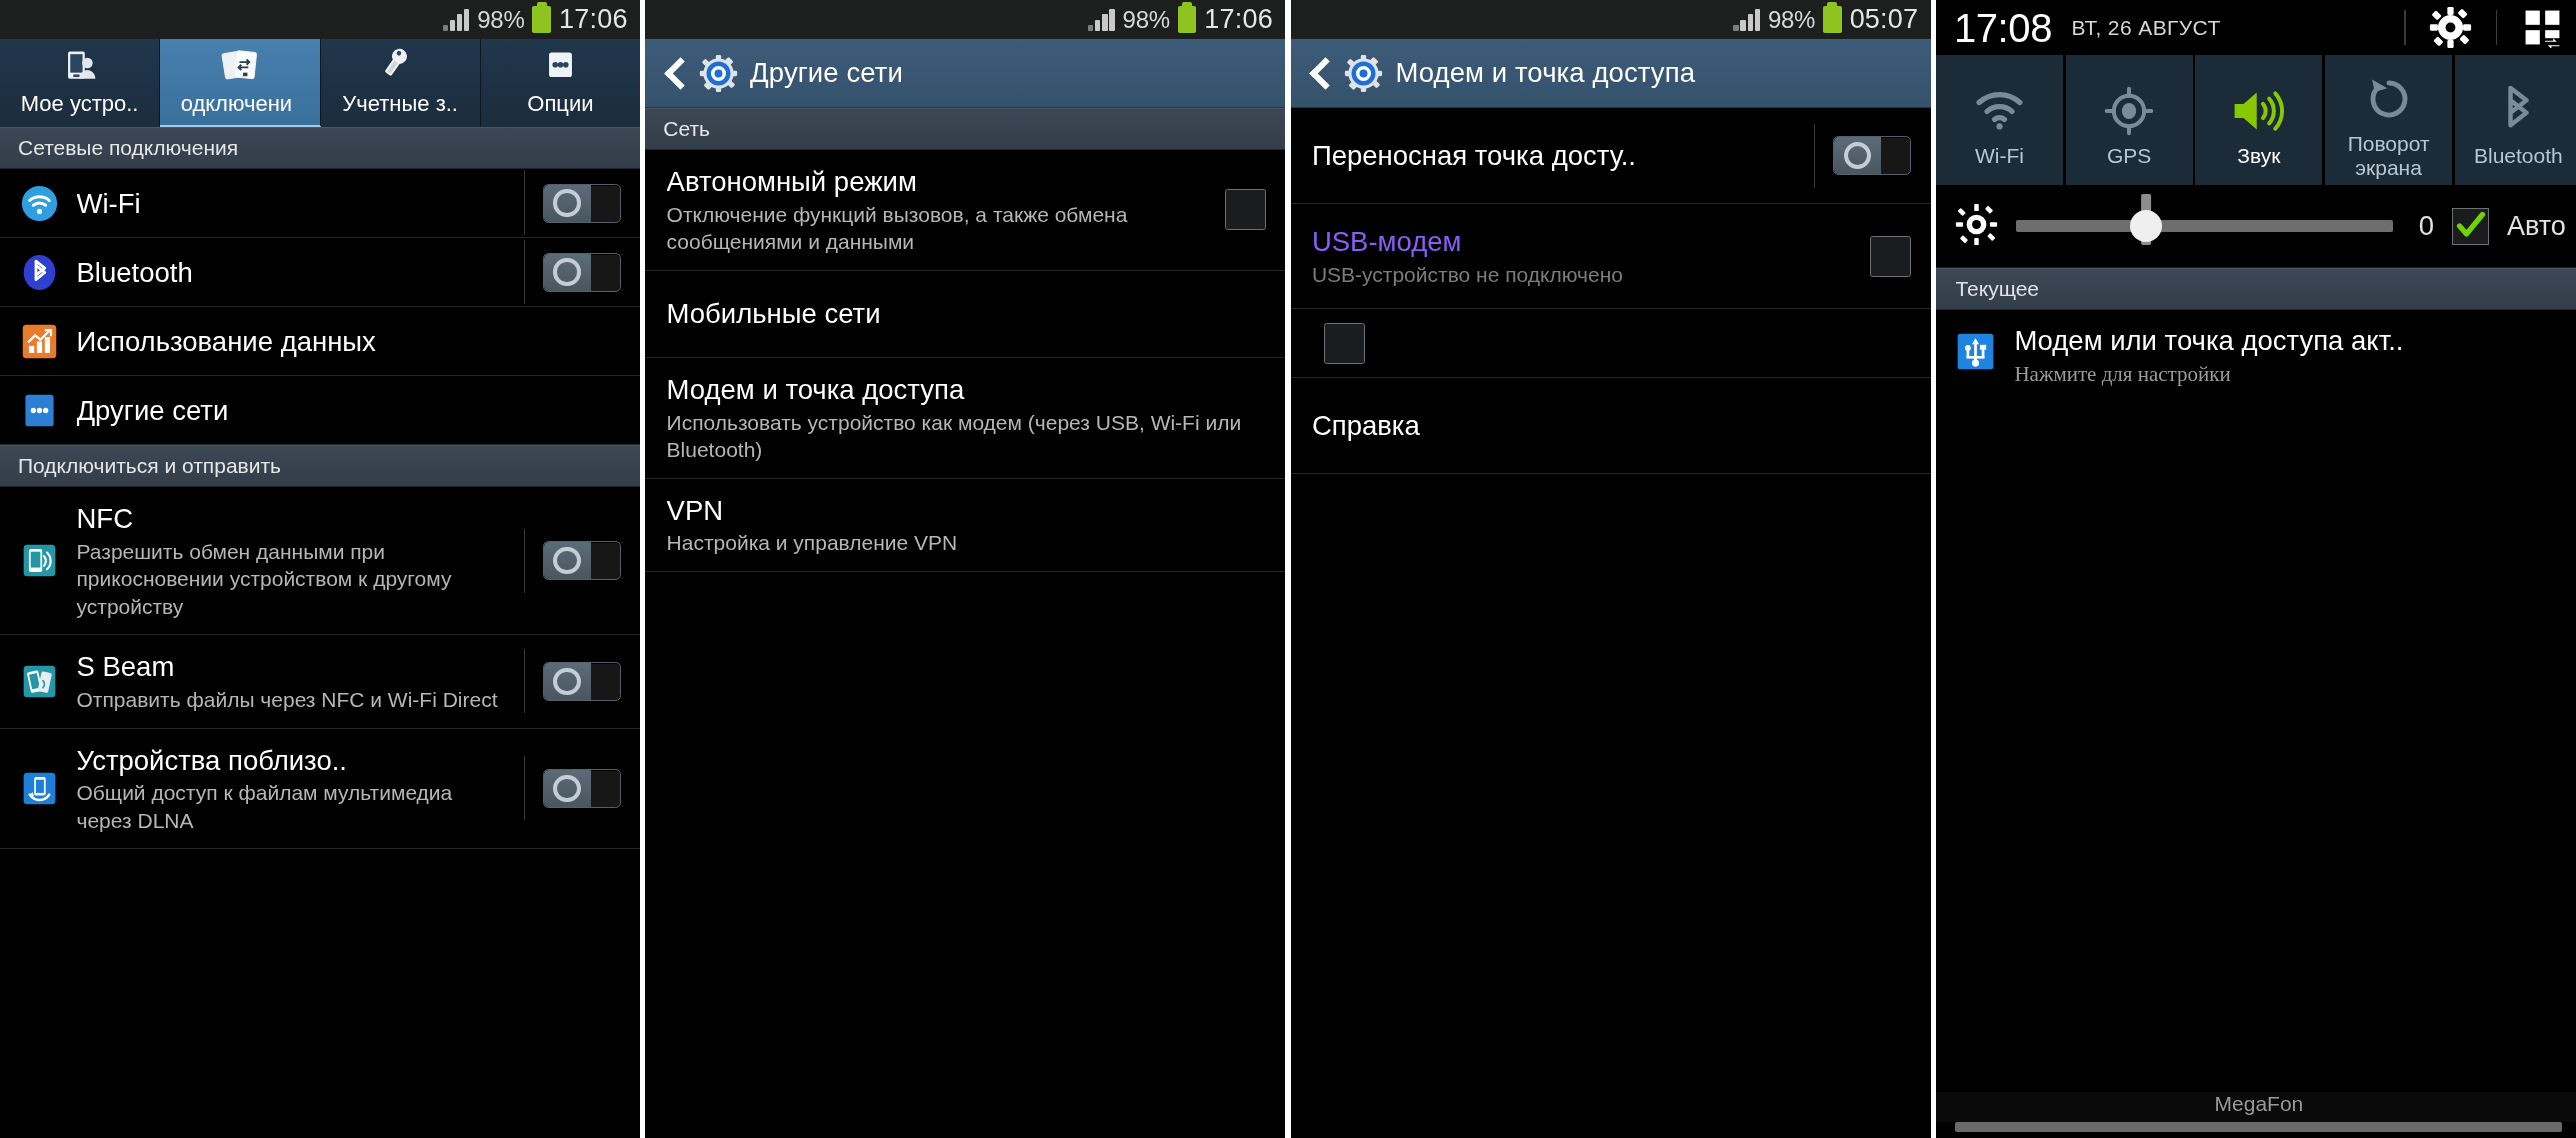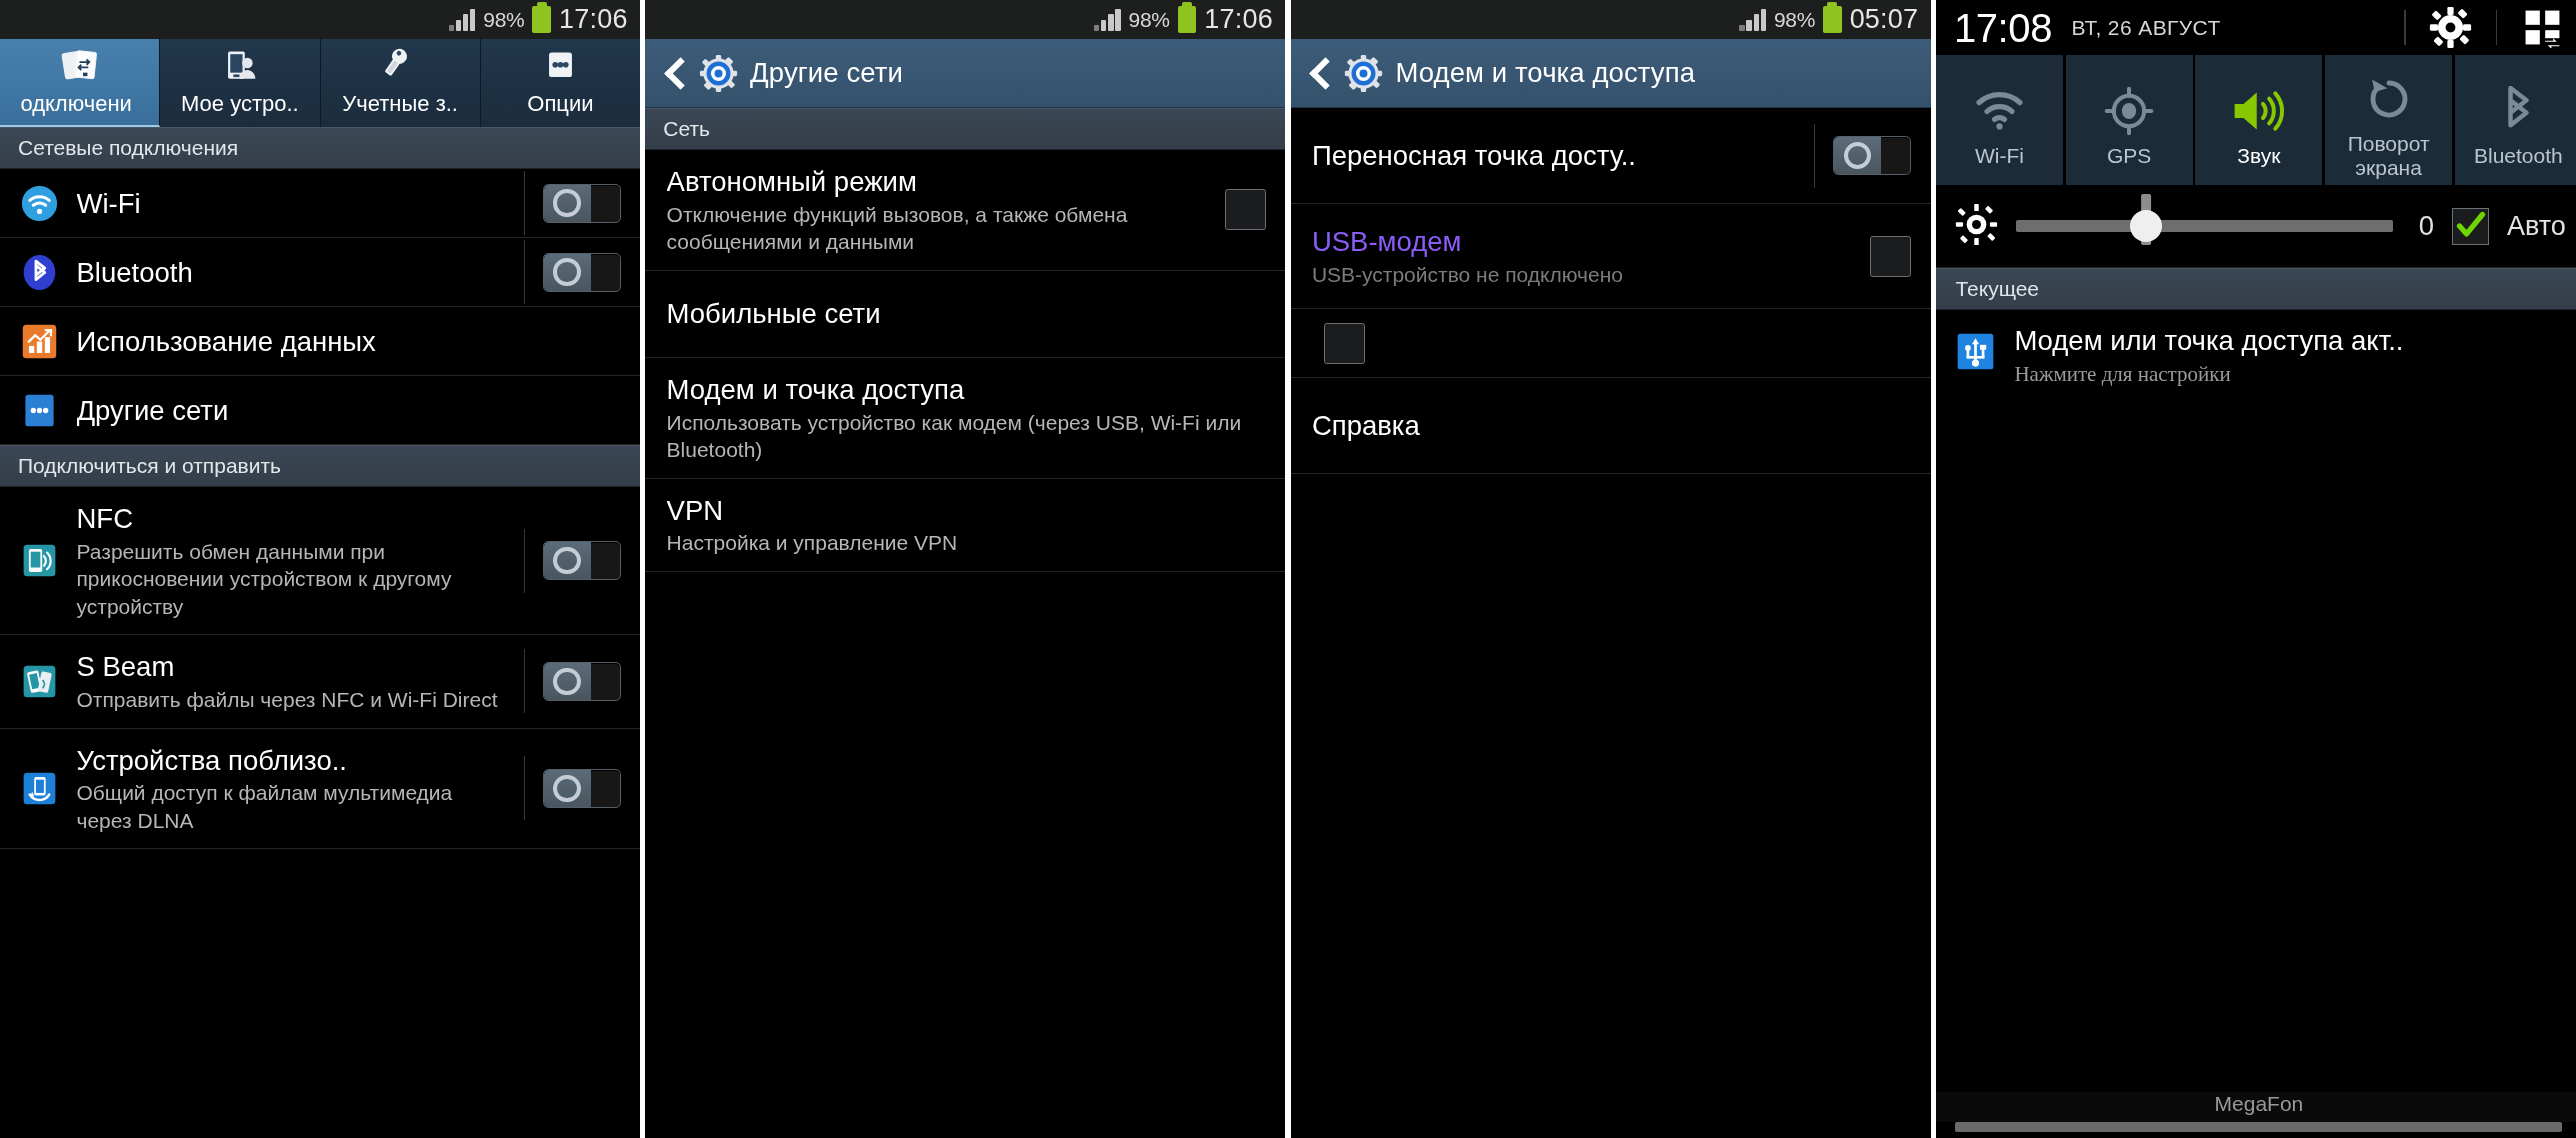--- a/index.html
+++ b/index.html
@@ -23,21 +23,21 @@
   .statusbar {
     height:39px; background:#1d1e1e; display:flex; align-items:center;
     justify-content:flex-end; padding-right:12.4px; gap:8px;
   }
   .sig { display:flex; align-items:flex-end; gap:1.8px; height:23px; }
   .sig i { display:block; width:5.3px; background:#c9c9c9; border-radius:0.9px; }
   .sig i:nth-child(1){ height:6.2px; background:#7d7d7d;}
   .sig i:nth-child(2){ height:11.5px;}
   .sig i:nth-child(3){ height:17px;}
   .sig i:nth-child(4){ height:22px;}
-  .batt-pct { color:#d8d8d8; font-size:21px; letter-spacing:-0.3px; }
+  .batt-pct { color:#d8d8d8; font-size:24px; letter-spacing:-0.3px; }
   .batt {
     width:18.6px; height:27px; background:#8fc31f; border-radius:1.8px; position:relative;
   }
   .batt:before{ content:""; position:absolute; top:-4.4px; left:4.4px; width:9.8px; height:4.4px; background:#8fc31f; border-radius:1.8px 1.8px 0 0;}
   .clock { color:#e6e6e6; font-size:27px; letter-spacing:0.2px; }
 
   
   .tabbar { display:flex; height:88px; background:#1d2c3b; }
   .tab {
     flex:1 1 0; min-width:0; position:relative;
@@ -177,47 +177,47 @@
           <i></i>
           <i></i>
           <i></i>
         </div>
       <div class="batt-pct">98%</div>
       <div class="batt"></div>
       <div class="clock">17:06</div>
     </div>
 
     <div class="tabbar">
+      <div class="tab">
+        <div class="ticon">
+          <svg width="39" height="37" viewBox="0 0 44 42">
+            <rect x="9" y="4" width="19" height="31" rx="2" fill="#eff2f5"></rect>
+            <rect x="11.5" y="7" width="14" height="21" fill="#2b4661"></rect>
+            <rect x="15" y="30" width="7" height="3" fill="#2b4661"></rect>
+            <circle cx="31" cy="17" r="6" fill="#e4e8ec"></circle>
+            <path d="M22 35c0-6 4.5-10 9-10s9 4 9 10z" fill="#e4e8ec"></path>
+          </svg>
+        </div>
+        <div class="tlabel">Мое устро..</div>
+      </div>
       <div class="tab active">
         <div class="ticon">
           <svg width="39" height="37" viewBox="0 0 44 42">
             <g fill="#f2f4f6" stroke="#f2f4f6" stroke-width="1">
               <rect x="4" y="5" width="21" height="29" rx="2" transform="rotate(-9 14 19)" fill="#eef1f4"></rect>
               <rect x="18" y="4" width="22" height="30" rx="2" transform="rotate(6 29 19)" fill="#fbfcfd"></rect>
             </g>
             <g stroke="#27405a" stroke-width="2.2" fill="none">
               <path d="M22 16 h10 M30 13 l3 3 -3 3"></path>
               <path d="M32 22 h-10 M24 19 l-3 3 3 3"></path>
             </g>
             <rect x="26" y="28" width="5" height="4" fill="#27405a"></rect>
           </svg>
         </div>
         <div class="tlabel">одключени</div>
-      </div>
-      <div class="tab">
-        <div class="ticon">
-          <svg width="39" height="37" viewBox="0 0 44 42">
-            <rect x="9" y="4" width="19" height="31" rx="2" fill="#eff2f5"></rect>
-            <rect x="11.5" y="7" width="14" height="21" fill="#2b4661"></rect>
-            <rect x="15" y="30" width="7" height="3" fill="#2b4661"></rect>
-            <circle cx="31" cy="17" r="6" fill="#e4e8ec"></circle>
-            <path d="M22 35c0-6 4.5-10 9-10s9 4 9 10z" fill="#e4e8ec"></path>
-          </svg>
-        </div>
-        <div class="tlabel">Мое устро..</div>
       </div>
       <div class="tab">
         <div class="ticon">
           <svg width="39" height="37" viewBox="0 0 44 42">
             <g transform="rotate(35 22 20)">
               <circle cx="15" cy="12" r="8.5" fill="#eef1f4"></circle>
               <circle cx="12.5" cy="9.5" r="2.6" fill="#2b4661"></circle>
               <rect x="11" y="17" width="9" height="19" rx="2" fill="#f4f6f8"></rect>
               <rect x="13" y="19" width="5" height="15" fill="#cfd6dc"></rect>
             </g>

